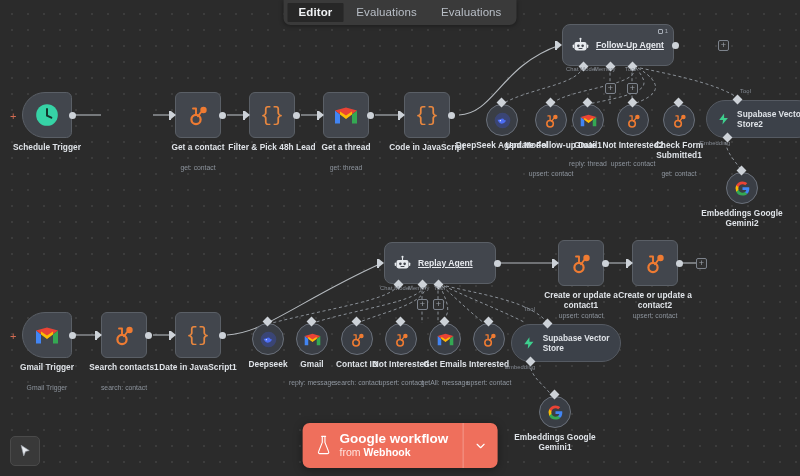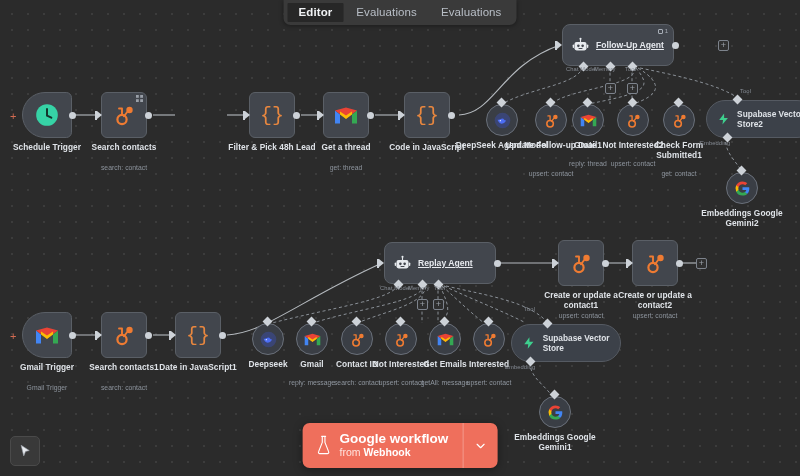--- a/index.html
+++ b/index.html
@@ -204,41 +204,35 @@
     <div class="nbox">
       <svg width="26" height="26" viewBox="0 0 24 24">
         <circle cx="12" cy="12" r="10" fill="#36d3a6"></circle>
         <path d="M12 6.5v6l4 2" stroke="#14332b" stroke-width="1.8" fill="none" stroke-linecap="round"></path>
       </svg>
     </div>
     <div class="port" style="left:47px;top:20px;"></div>
     <div class="nlabel">Schedule Trigger</div>
   </div>
 
-  <div class="node" style="left:101px;top:92px;">
+
+  <div class="node" style="left:175px;top:92px;">
     <div class="inbar" style="left:-6px;top:19px;"></div>
     <div class="inarrow" style="left:-4px;top:19px;"></div>
     <div class="nbox">
       <svg width="24" height="24" viewBox="0 0 24 24">
         <circle cx="17.5" cy="7" r="3.2" fill="#ef7b32"></circle>
         <circle cx="10" cy="16.5" r="4.6" fill="none" stroke="#ef7b32" stroke-width="2.2"></circle>
         <path d="M10 12V5.5M10 5.5h-3M15 9.3l-3 4" stroke="#ef7b32" stroke-width="1.9" fill="none" stroke-linecap="round"></path>
       </svg>
-      <svg style="position:absolute;top:2px;right:3px;" width="7" height="7" viewBox="0 0 10 10">
-        <rect x="0" y="0" width="4" height="4" fill="#9aa0a8"></rect>
-          <rect x="6" y="0" width="4" height="4" fill="#9aa0a8"></rect>
-        <rect x="0" y="6" width="4" height="4" fill="#9aa0a8"></rect>
-          <rect x="6" y="6" width="4" height="4" fill="#9aa0a8"></rect>
-      </svg>
-    </div>
-    <div class="port" style="left:44px;top:20px;"></div>
-    <div class="nlabel">Search contacts</div>
-    <div class="nsubwrap">search: contact</div>
-  </div>
-
+    </div>
+    <div class="port" style="left:44px;top:20px;"></div>
+    <div class="nlabel">Get a contact</div>
+    <div class="nsubwrap">get: contact</div>
+  </div>
 
   <div class="node" style="left:249px;top:92px;">
     <div class="inbar" style="left:-6px;top:19px;"></div>
     <div class="inarrow" style="left:-4px;top:19px;"></div>
     <div class="nbox">
       <span style="font-size:20px;color:#e8873f;font-family:'Liberation Mono',monospace;">{}</span>
     </div>
     <div class="port" style="left:44px;top:20px;"></div>
     <div class="nlabel">Filter &amp; Pick 48h Lead</div>
   </div>

